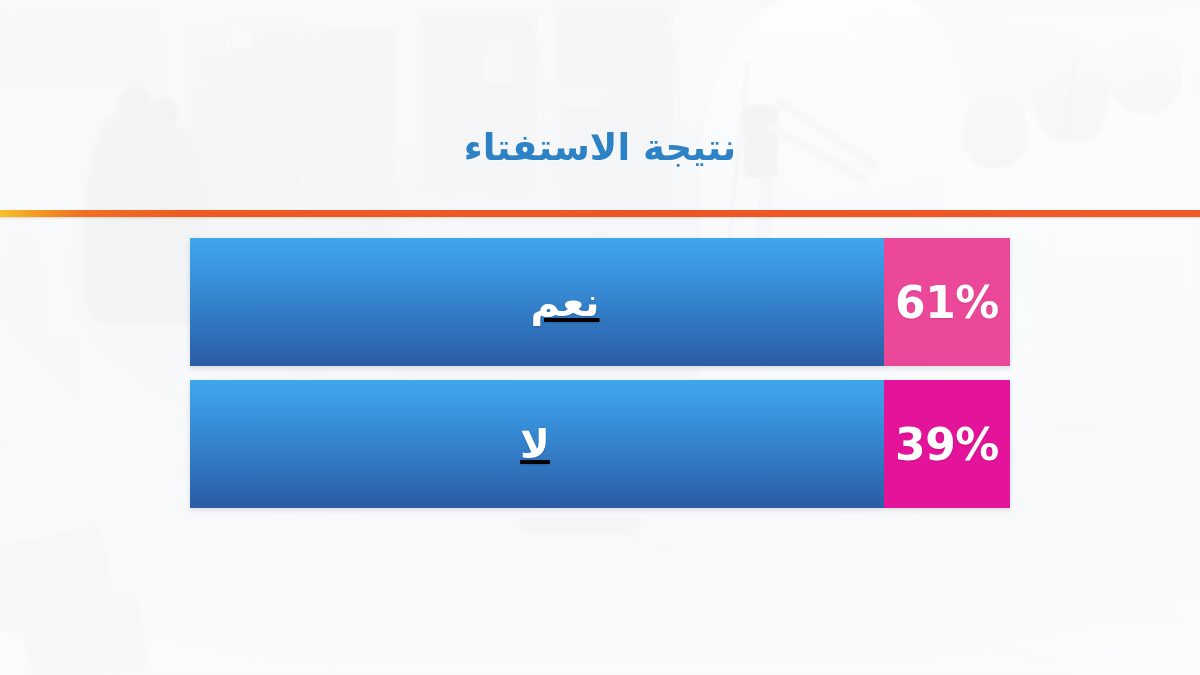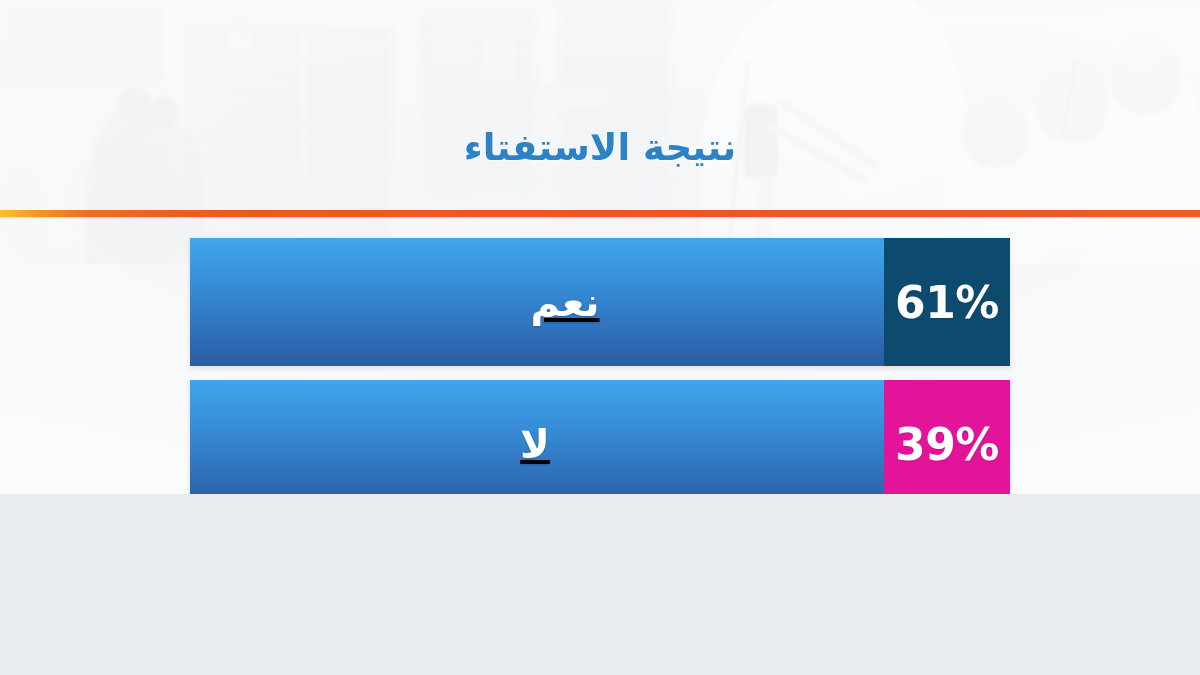--- a/index.html
+++ b/index.html
@@ -7,21 +7,21 @@
 
   html, body {
     width:1200px; height:675px;
     overflow:hidden;
     font-family:"DejaVu Sans","Liberation Sans",sans-serif;
     background:#e9ecef;
   }
 
   #stage {
     position:relative;
-    width:1200px; height:494px;
+    width:1200px; height:675px;
     overflow:hidden;
     background:#e6eaed;
   }
 
   
   #photo {
     position:absolute; inset:0;
     overflow:hidden;
     background:
       
@@ -203,21 +203,21 @@
     display:flex;
     align-items:center;
     justify-content:center;
     color:#ffffff;
     font-size:44px;
     font-weight:bold;
     letter-spacing:-.5px;
     direction:ltr;
     text-shadow:0 1px 2px rgba(0,0,0,.12);
   }
-  .pct.yes{ background:#0c4a6e; }
+  .pct.yes{ background:#ec4899; }
   .pct.no { background:#e3139a; }
 
   .bar{
     flex:1 1 auto;
     position:relative;
     background:linear-gradient(180deg,#3fa6ee 0%,#3b97e2 22%,#2f72bb 72%,#2b5ca4 100%);
     display:flex;
     align-items:center;
     justify-content:center;
     text-decoration:underline;

